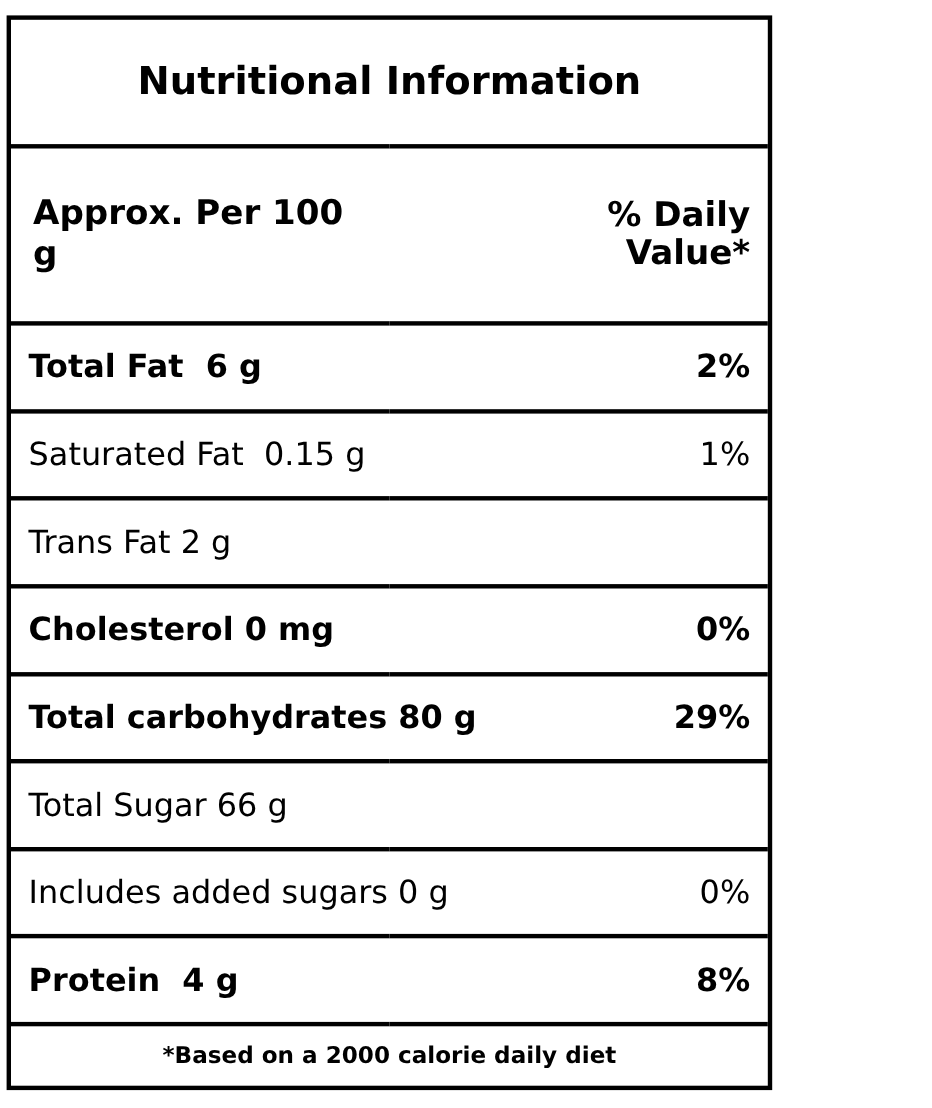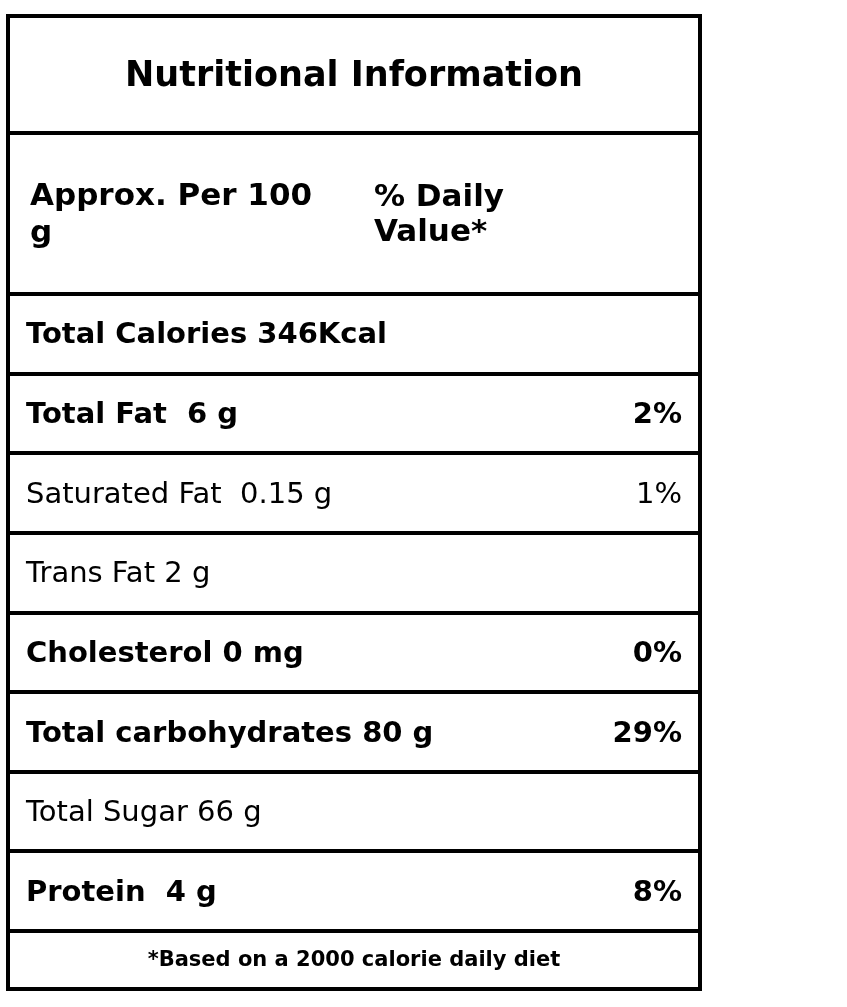--- a/index.html
+++ b/index.html
@@ -48,21 +48,21 @@
     font-weight: bold;
     padding-top: 6px;
     padding-bottom: 6px;
   }
   tr.header-row td {
     font-weight: bold;
     font-size: 31px;
     padding-left: 20px;
   }
   tr.header-row td.col-right {
-    text-align: left;
+    text-align: right;
     line-height: 1.15;
   }
   .bold { font-weight: bold; }
   .regular { font-weight: normal; }
   tr.footer-row td {
     font-weight: bold;
     font-size: 21px;
     border-bottom: 0;
     text-align: center;
   }
@@ -79,24 +79,20 @@
       </tr>
       <tr class="header-row">
         <td class="col-left vline">Approx. Per 100 g</td>
         <td class="col-right">
           <span>% Daily</span><br>
           <span>Value*</span>
         </td>
       </tr>
 
       <tr>
-        <td class="col-left vline bold nowrap">Total Calories 346Kcal</td>
-        <td class="col-right bold"></td>
-      </tr>
-      <tr>
         <td class="col-left vline bold nowrap">Total Fat  6 g</td>
         <td class="col-right bold">2%</td>
       </tr>
       <tr>
         <td class="col-left vline regular nowrap">Saturated Fat  0.15 g</td>
         <td class="col-right regular">1%</td>
       </tr>
       <tr>
         <td class="col-left vline regular nowrap">Trans Fat 2 g</td>
         <td class="col-right regular"></td>
@@ -107,20 +103,24 @@
       </tr>
       <tr>
         <td class="col-left vline bold nowrap">Total carbohydrates 80 g</td>
         <td class="col-right bold">29%</td>
       </tr>
       <tr>
         <td class="col-left vline regular nowrap">Total Sugar 66 g</td>
         <td class="col-right regular"></td>
       </tr>
       <tr>
+        <td class="col-left vline regular nowrap">Includes added sugars 0 g</td>
+        <td class="col-right regular">0%</td>
+      </tr>
+      <tr>
         <td class="col-left vline bold nowrap">Protein  4 g</td>
         <td class="col-right bold">8%</td>
       </tr>
 
       <tr class="footer-row">
         <td colspan="2">*Based on a 2000 calorie daily diet</td>
       </tr>
     </tbody>
   </table>
 </div>

